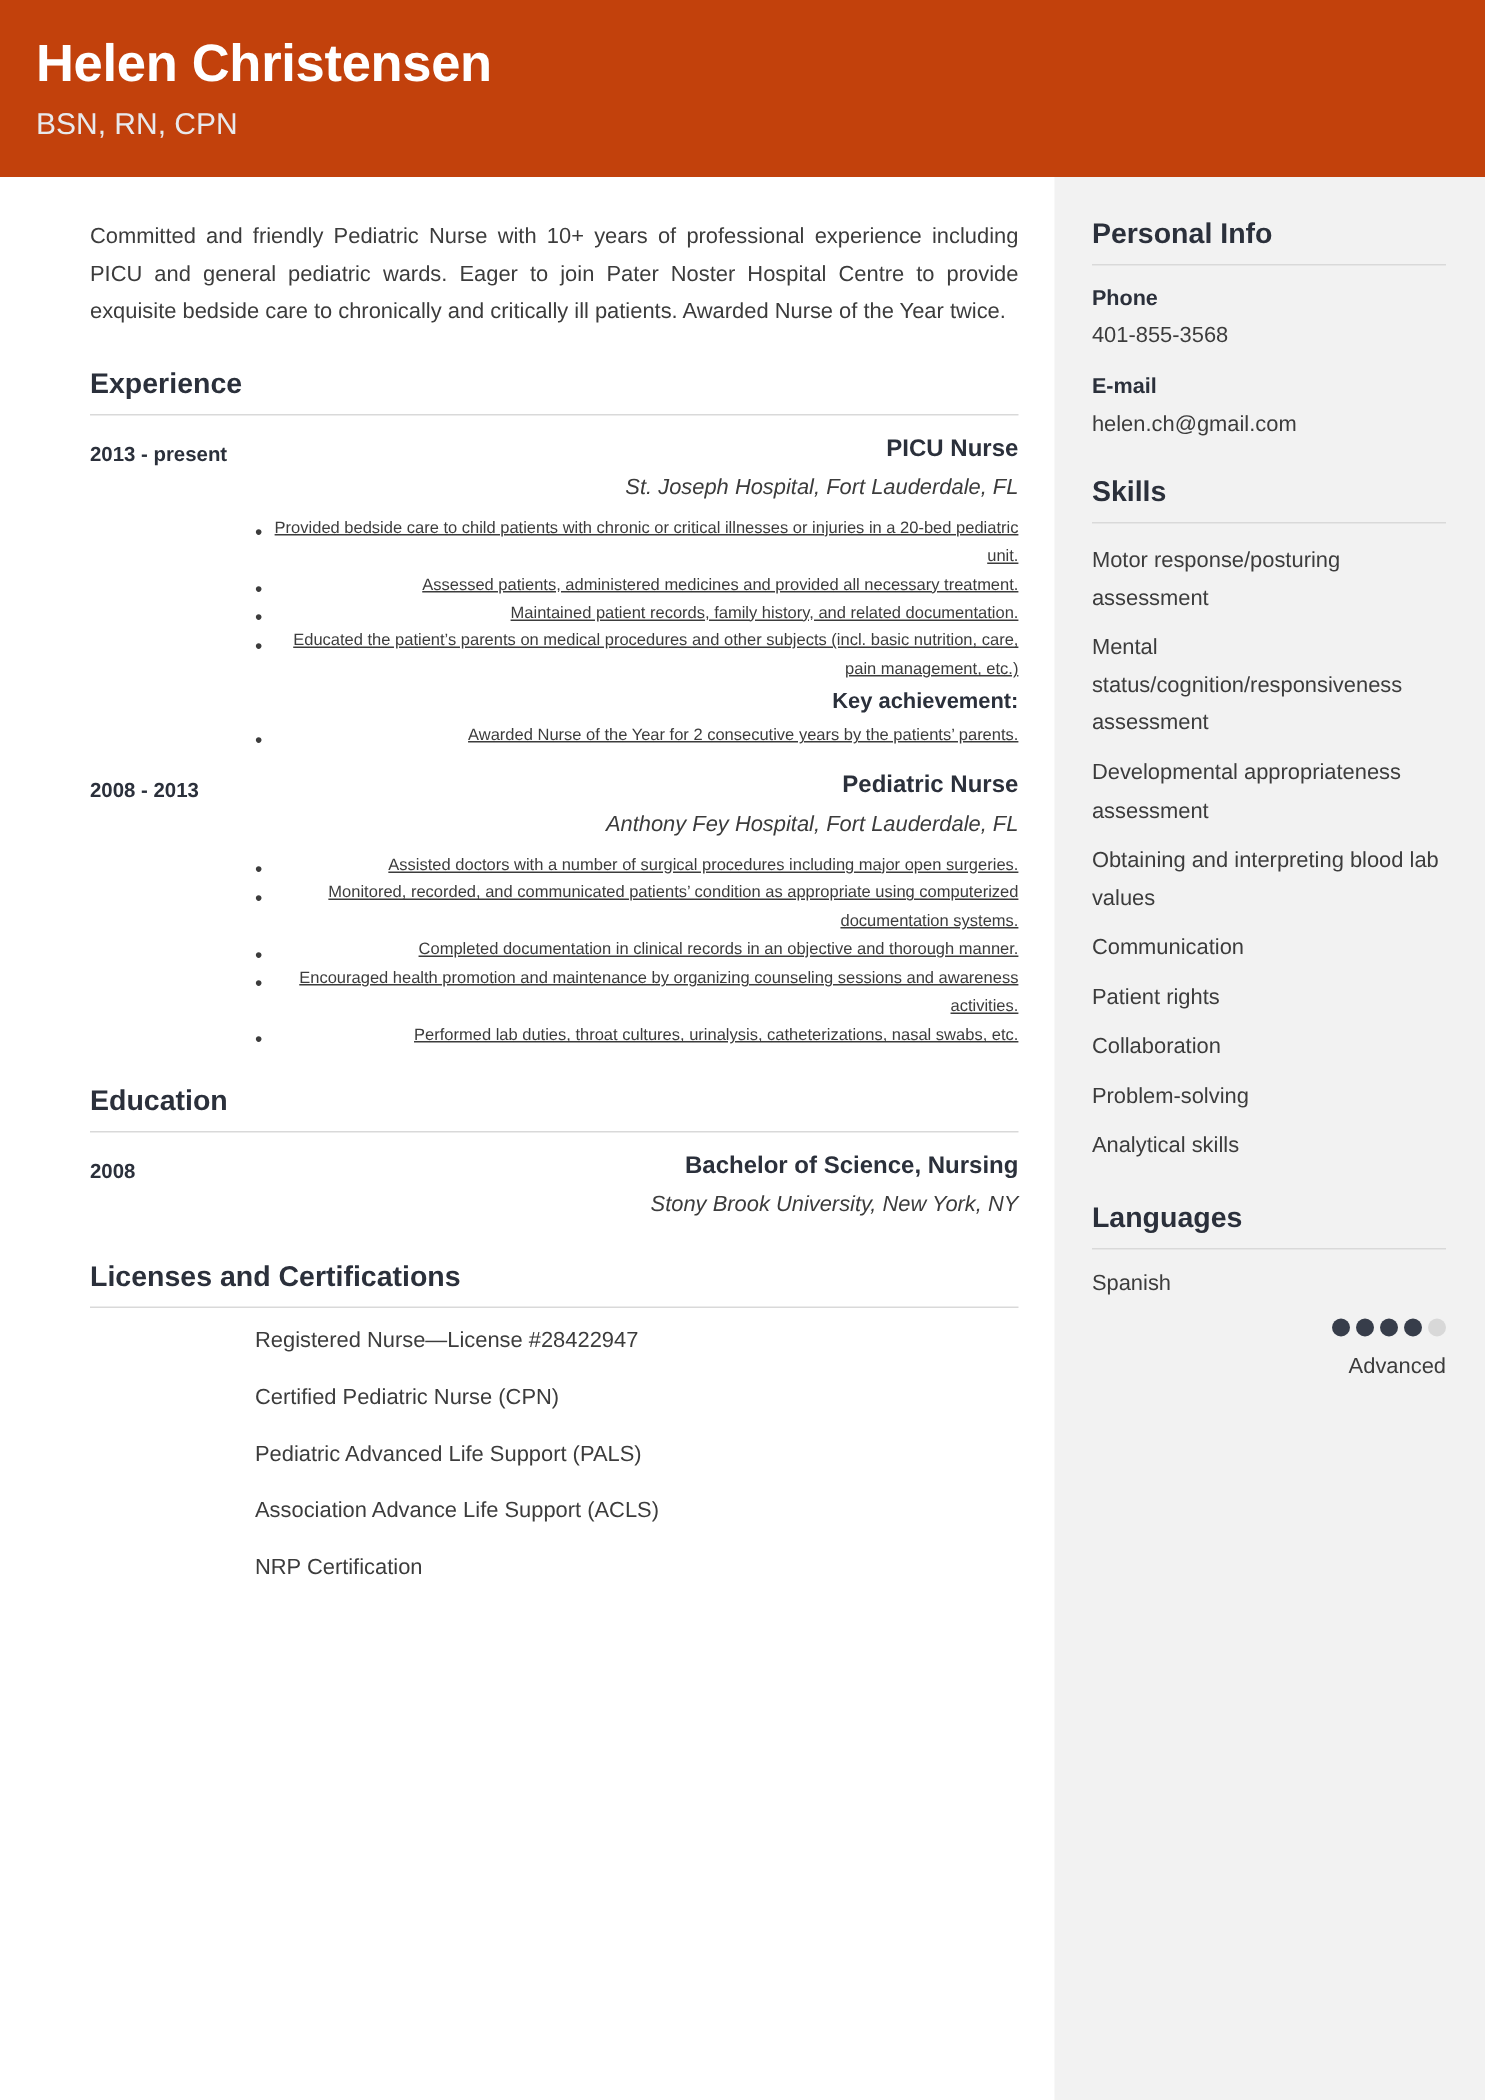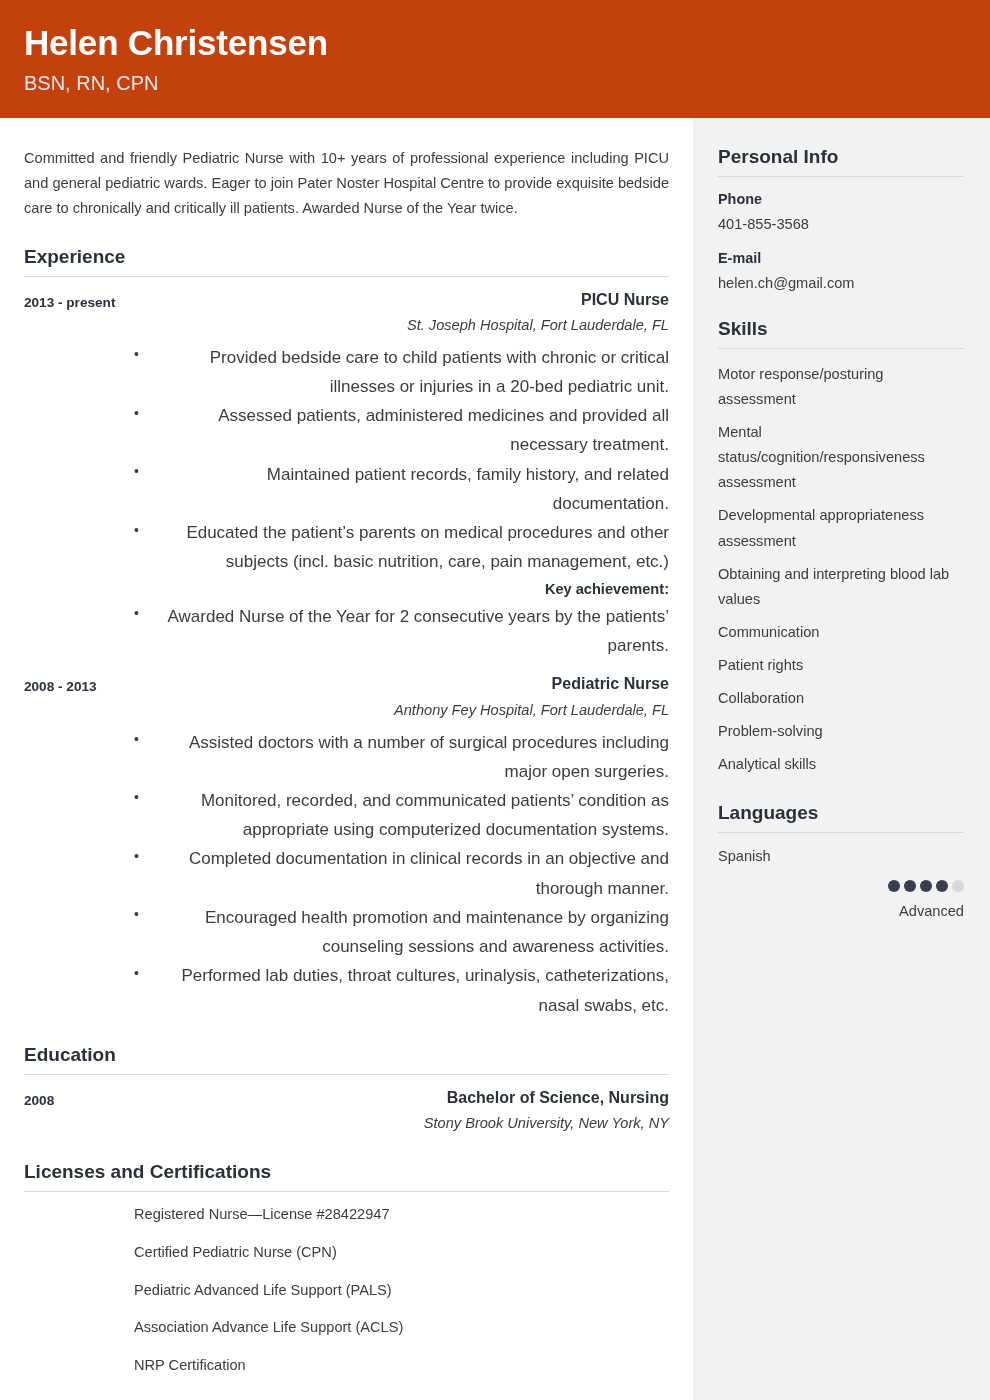--- a/index.html
+++ b/index.html
@@ -46,20 +46,21 @@
   
   .body-wrap {
     display: flex;
     align-items: stretch;
     height: 1282px;
   }
   .main-col {
     width: 693px;
     padding: 28px 24px 0 24px;
     background: #ffffff;
+    margin-left: 36px;
   }
   .side-col {
     width: 297px;
     background: #f2f2f2;
     padding: 28px 26px 0 25px;
   }
 
   
   .summary {
     font-size: 14.6px;
@@ -118,24 +119,25 @@
     margin: 0 0 7px 0;
   }
   .bullets {
     list-style: none;
     margin: 0;
     padding: 0;
   }
   .bullets li {
     position: relative;
     padding-left: 13px;
-    font-size: 17px;
+    font-size: 11px;
     line-height: 1.72;
     color: #3c3c3c;
     margin-bottom: 0;
+    text-decoration: underline;
   }
   .bullets li:before {
     content: "\2022";
     position: absolute;
     left: 0;
     top: -0.5px;
     color: #3c3c3c;
     font-size: 14px;
   }
   .key-ach {

